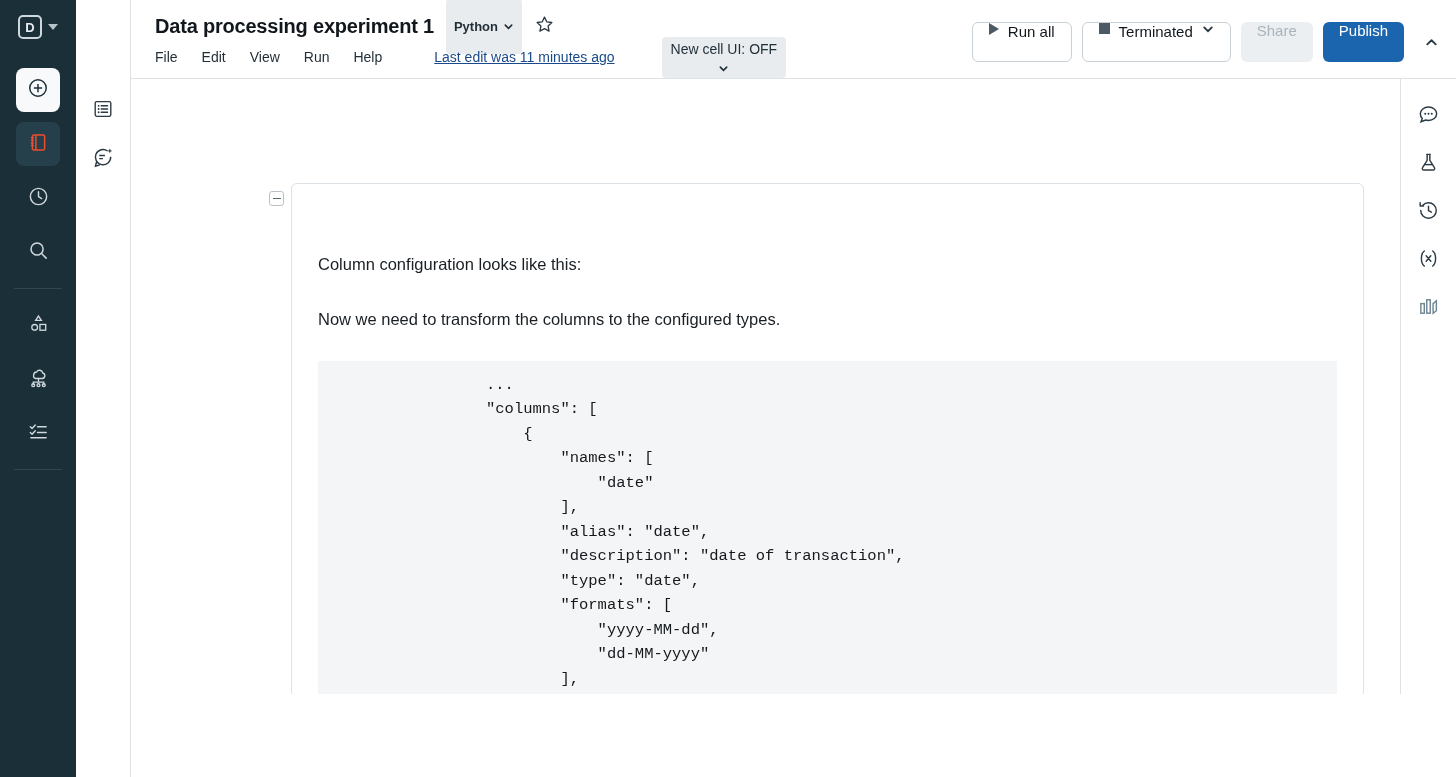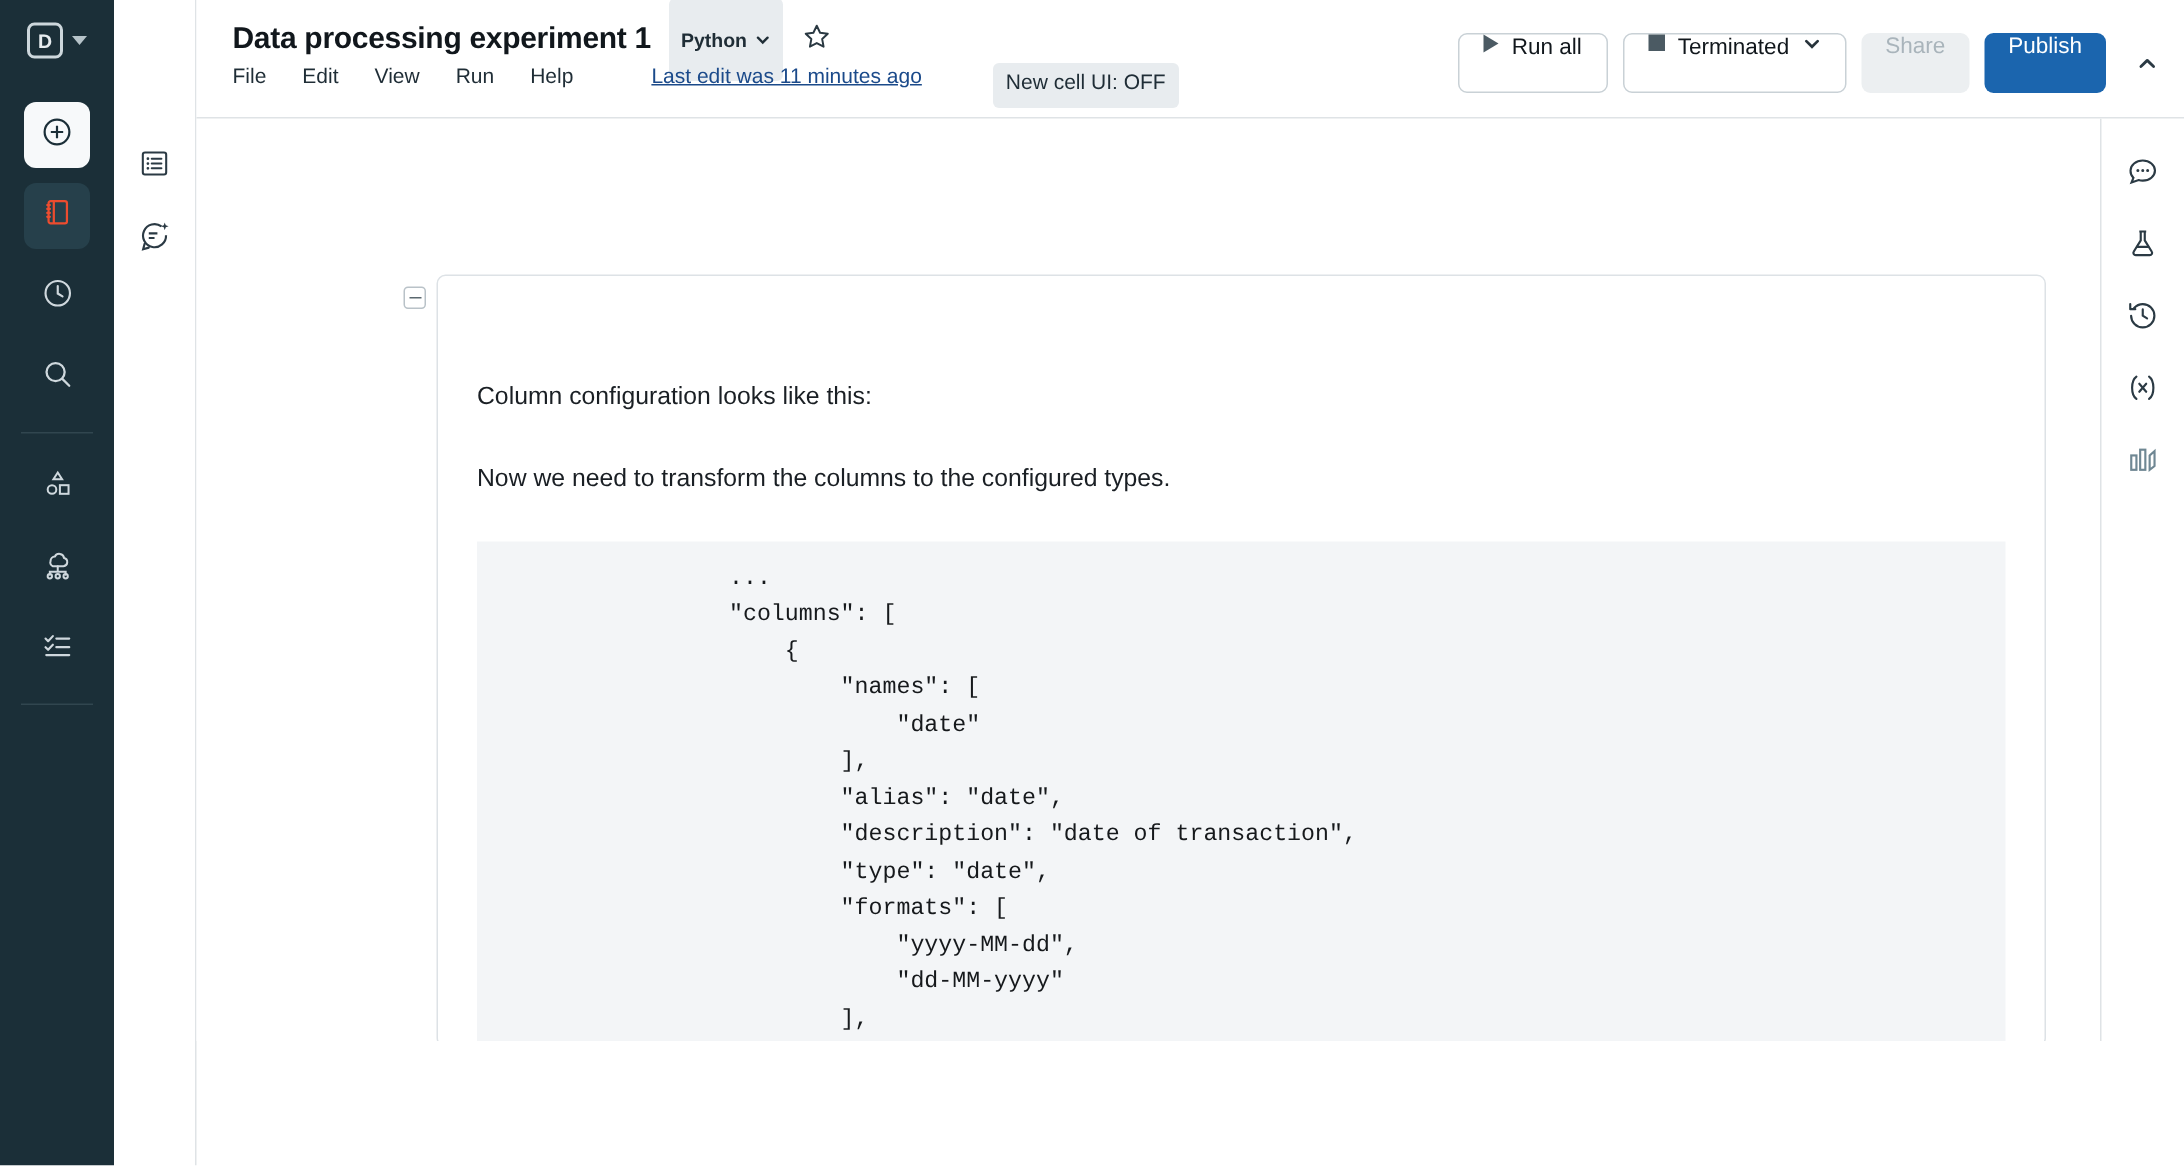--- a/index.html
+++ b/index.html
@@ -68,21 +68,21 @@
     padding-left: 24px;
   }
   .hdr-row1 { display: flex; align-items: center; gap: 12px; height: 42px; padding-top: 10px; }
   .doc-title { font-size: 20px; font-weight: bold; color: #11171c; letter-spacing: -0.2px; white-space: nowrap; }
   .lang-chip {
     background: #e8ecef; border-radius: 4px; padding: 20px 8px;
     font-size: 13px; font-weight: bold; color: #1f2d36;
     display: flex; align-items: center; gap: 5px; cursor: pointer;
   }
   .star { color: #2a3942; font-size: 19px; line-height: 1; cursor: pointer; }
-  .hdr-row2 { display: flex; gap: 20px; height: 30px; }
+  .hdr-row2 { display: flex; align-items: center; gap: 20px; height: 30px; }
   .menu { display: flex; gap: 24px; }
   .menu-item { font-size: 14px; color: #1f2d36; cursor: pointer; }
   .last-edit { font-size: 14px; color: #1b4a8a; text-decoration: underline; cursor: pointer; margin-left: 32px; white-space: nowrap; }
   .cellui-chip {
     background: #e8ecef; border-radius: 4px; padding: 4px 9px;
     font-size: 14px; color: #1f2d36; display: flex; align-items: center; gap: 6px;
     cursor: pointer; margin-left: 27px; white-space: nowrap; flex-direction: column;
   }
 
   .hdr-right {

